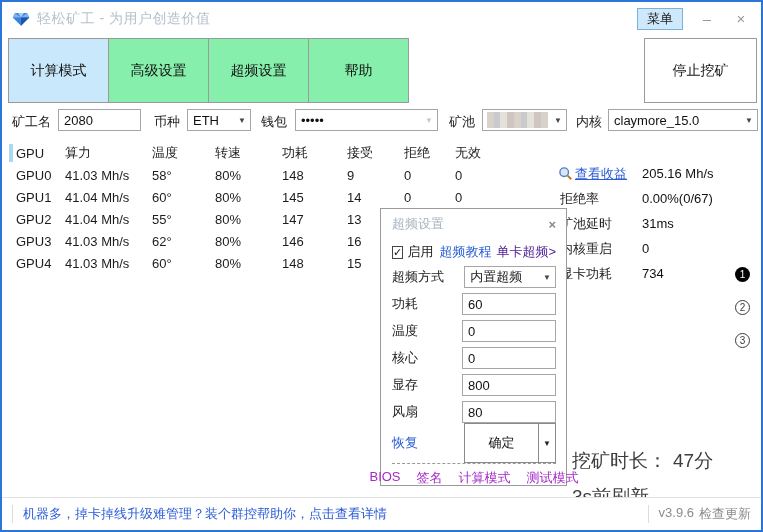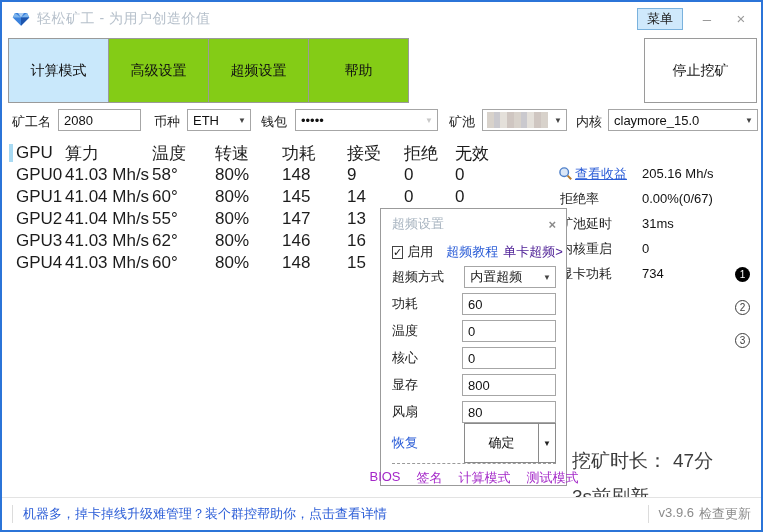--- a/index.html
+++ b/index.html
@@ -13,21 +13,21 @@
   .titlebar{ position:absolute; left:0; top:0; right:0; height:33px;
     display:flex; align-items:center; padding:0 10px; background:#fff; }
   .gem{ width:18px; height:18px; display:inline-block; }
   .app-title{ color:#b6c0cb; font-size:14px; margin-left:7px; letter-spacing:.5px; }
   .tb-spacer{ flex:1; }
   .menu-btn{ background:#cfe9fc; border:1px solid #7ab2dd; color:#222;
     font-size:13px; padding:2px 9px; line-height:16px; cursor:default; }
   .win-ctl{ color:#9a9a9a; font-size:15px; width:20px; text-align:center; margin-left:14px; }
   
   .tabs{ position:absolute; left:6px; top:36px; height:65px; display:flex; }
-  .tab{ width:101px; height:65px; background:#84cc16; border:1px solid #9a9a9a;
+  .tab{ width:101px; height:65px; background:#86efac; border:1px solid #9a9a9a;
     margin-left:-1px; display:flex; align-items:center; justify-content:center;
     font-size:14px; color:#111; }
   .tab:first-child{ margin-left:0; }
   .tab.active{ background:#c9e8fb; }
   .stop-btn{ position:absolute; right:4px; top:36px; width:113px; height:65px;
     background:#fff; border:1px solid #9a9a9a; display:flex; align-items:center;
     justify-content:center; font-size:14px; color:#111; }
   
   .form-row{ position:absolute; left:0; top:104px; right:0; height:30px; font-size:13px; color:#222; }
   .f-label{ position:absolute; top:7px; }
@@ -36,21 +36,21 @@
   .combo{ position:absolute; top:3px; height:22px; border:1px solid #a6a6a6;
     background:#fff; display:flex; align-items:center; }
   .combo .val{ flex:1; padding-left:5px; font-size:13px; color:#111; white-space:nowrap; overflow:hidden; }
   .combo .arrow{ width:16px; text-align:center; font-size:8px; color:#444; flex:none; }
   .combo .arrow.dim{ color:#c9c9c9; }
   .mosaic{ flex:1; height:16px; margin-left:4px; margin-right:2px;
     background-image:
       repeating-linear-gradient(90deg,#d8d2cb 0 7px,#cac9ce 7px 13px,#e4e0da 13px 20px,#cfc6c1 20px 27px),
       repeating-linear-gradient(0deg,rgba(255,255,255,.45) 0 5px,rgba(120,110,115,.18) 5px 9px); }
   
-  .gpu-table{ position:absolute; left:6px; top:140px; font-size:17px; }
+  .gpu-table{ position:absolute; left:6px; top:140px; font-size:13px; }
   .trow{ display:flex; height:22px; align-items:center; position:relative; }
   .thead .accent{ position:absolute; left:1px; top:2px; bottom:2px; width:4px; background:#a8daf3; }
   .cell{ flex:none; white-space:nowrap; }
   .c0{ width:49px; margin-left:8px; } .c1{ width:87px; } .c2{ width:63px; }
   .c3{ width:67px; } .c4{ width:65px; } .c5{ width:57px; } .c6{ width:51px; } .c7{ width:60px; }
   
   .stats{ position:absolute; left:558px; top:159px; font-size:13px; }
   .srow{ display:flex; align-items:center; height:25px; }
   .slabel{ width:82px; color:#222; display:flex; align-items:center; }
   .svalue{ color:#111; white-space:nowrap; }
@@ -64,21 +64,21 @@
   .dialog{ position:absolute; left:378px; top:206px; width:187px; height:278px;
     background:#fff; border:1px solid #9b9b9b; z-index:5; font-size:13px;
     padding:6px 10px 0 11px; }
   .dlg-head{ display:flex; align-items:center; height:18px; }
   .dlg-title{ flex:1; color:#a8b4c0; }
   .dlg-close{ color:#8a8a8a; font-weight:bold; font-size:13px; }
   .dlg-enable{ display:flex; align-items:center; margin-top:10px; height:18px; white-space:nowrap; }
   .chk{ width:13px; height:13px; border:1px solid #444; display:inline-flex;
     align-items:center; justify-content:center; font-size:11px; color:#111;
     font-weight:bold; margin-right:4px; background:#fff; }
-  .lnk-blue{ color:#2b5dd7; margin-left:13px; text-decoration:none; }
+  .lnk-blue{ color:#2b5dd7; margin-left:6px; text-decoration:none; }
   .lnk-purple{ color:#4c1d95; margin-left:5px; text-decoration:none; }
   .dlg-row{ display:flex; align-items:center; margin-top:5px; height:22px; }
   .dlg-label{ width:74px; color:#222; }
   .dlg-combo{ width:94px; height:22px; border:1px solid #a6a6a6; display:flex; align-items:center; }
   .dlg-combo .val{ flex:1; padding-left:5px; }
   .dlg-combo .arrow{ width:16px; text-align:center; font-size:8px; color:#444; }
   .dlg-input{ width:94px; height:22px; border:1px solid #a6a6a6; font-size:13px;
     padding:2px 5px; font-family:inherit; color:#111; }
   .dlg-actions{ display:flex; align-items:center; margin-top:8px; height:24px; }
   .restore{ color:#2b5dd7; width:74px; }

